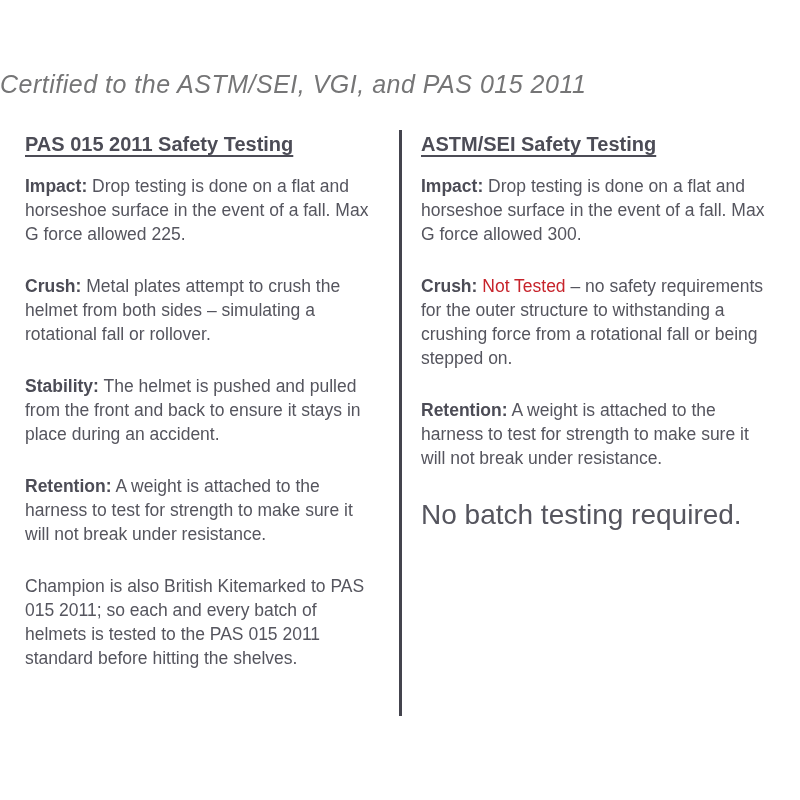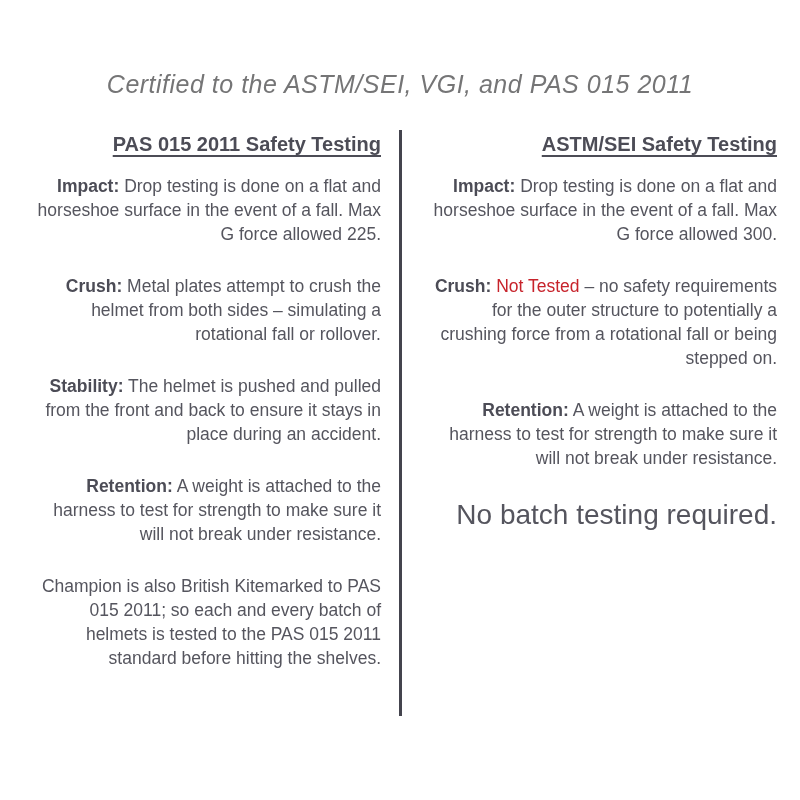--- a/index.html
+++ b/index.html
@@ -8,35 +8,35 @@
     position: relative;
     width: 800px;
     height: 800px;
     background: #ffffff;
     overflow: hidden;
     font-family: "Liberation Sans", "DejaVu Sans", sans-serif;
     color: #4d4d57;
   }
   .title {
     margin-top: 70px;
-    text-align: center;
+    text-align: left;
     font-style: italic;
     font-weight: 400;
     font-size: 25px;
     letter-spacing: 0.5px;
     color: #757576;
   }
   .columns {
     display: flex;
     margin-top: 34px;
     padding-left: 25px;
   }
   .col {
     width: 356px;
-    text-align: right;
+    text-align: left;
   }
   .col-right { margin-left: 40px; }
   .col-heading {
     font-size: 20px;
     font-weight: bold;
     text-decoration: underline;
     text-underline-offset: 4px;
     text-decoration-thickness: 1.5px;
     margin-bottom: 18px;
     color: #4c4c56;
@@ -99,21 +99,21 @@
     <div class="col col-right">
       <div class="col-heading">ASTM/SEI Safety Testing</div>
 
       <p class="para">
         <strong>Impact:</strong>
         <span>Drop testing is done on a flat and horseshoe surface in the event of a fall. Max G force allowed 300.</span>
       </p>
       <p class="para">
         <strong>Crush:</strong>
         <span class="red">Not Tested</span>
-        <span>– no safety requirements for the outer structure to potentially a crushing force from a rotational fall or being stepped on.</span>
+        <span>– no safety requirements for the outer structure to withstanding a crushing force from a rotational fall or being stepped on.</span>
       </p>
       <p class="para">
         <strong>Retention:</strong>
         <span>A weight is attached to the harness to test for strength to make sure it will not break under resistance.</span>
       </p>
       <p class="para large">
         <span>No batch testing required.</span>
       </p>
     </div>
 

